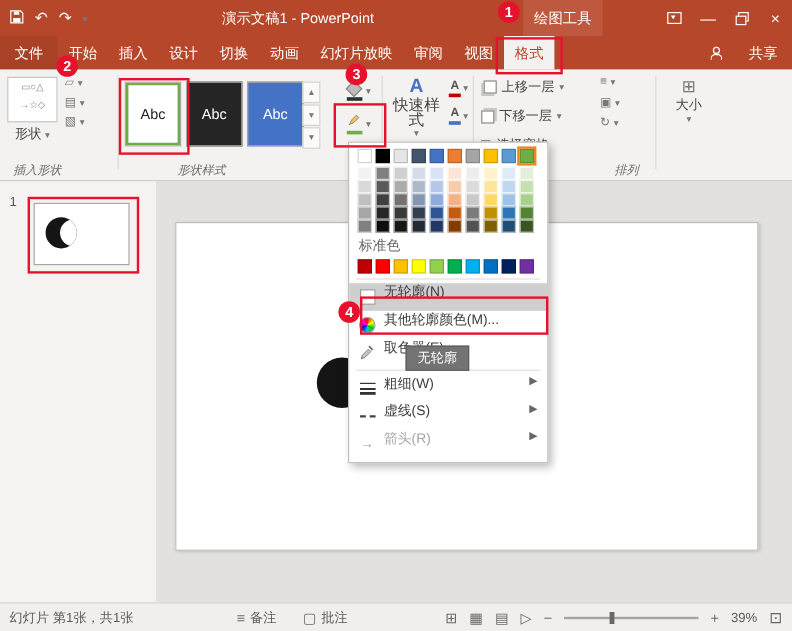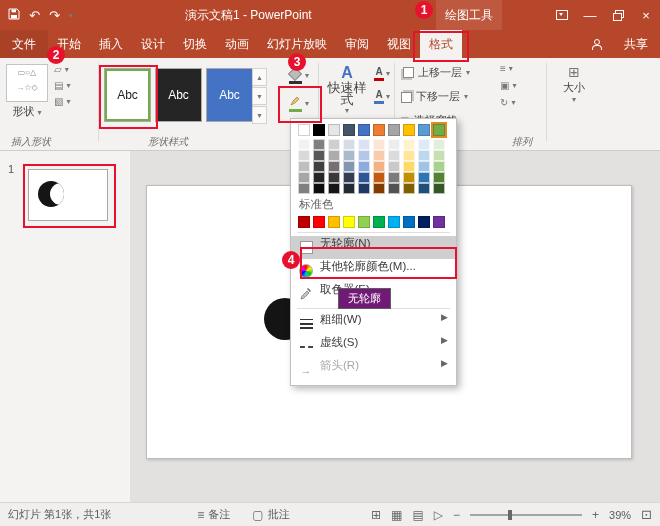--- a/index.html
+++ b/index.html
@@ -105,21 +105,21 @@
   .mi-icon{width:14px;display:flex;justify-content:center;align-items:center;}
   .no-outline-ic{width:11px;height:11px;border:1px solid #999;background:#fff;}
   .wheel-ic{width:12px;height:12px;border-radius:50%;
             background:conic-gradient(#f00,#ff0,#0c0,#0cc,#00f,#f0f,#f00);border:1px solid #aaa;}
   .wlines{width:13px;height:10px;background:linear-gradient(#333 0 1px,transparent 1px 4px,#333 4px 6px,transparent 6px 8px,#333 8px 11px);}
   .dash-ic{width:13px;border-top:2px dashed #444;}
   .arrow-ic{font-size:11px;color:#9a9a9a;}
   .caret-right{margin-left:auto;font-size:9px;color:#666;}
   .menu-sep{height:1px;background:#E1DFDD;margin:3px 6px;}
   
-  .tip{position:absolute;left:338px;top:288px;background:#701a75;color:#fff;font-size:11px;padding:2px 9px;
+  .tip{position:absolute;left:338px;top:288px;background:#737373;color:#fff;font-size:11px;padding:2px 9px;
        border:1px solid #5f5d5b;z-index:45;}
   
   .ann-circle{position:absolute;width:18px;height:18px;border-radius:50%;background:#E8112D;color:#fff;
               font-size:12px;font-weight:bold;display:flex;align-items:center;justify-content:center;z-index:100;}
   .ann-box{position:absolute;border:2px solid #E8112D;z-index:99;pointer-events:none;} .g10{font-size:10px;color:#777;} .g12{font-size:12px;color:#6a6866;}
 </style>
 </head>
 <body>
 
 <div class="app">

